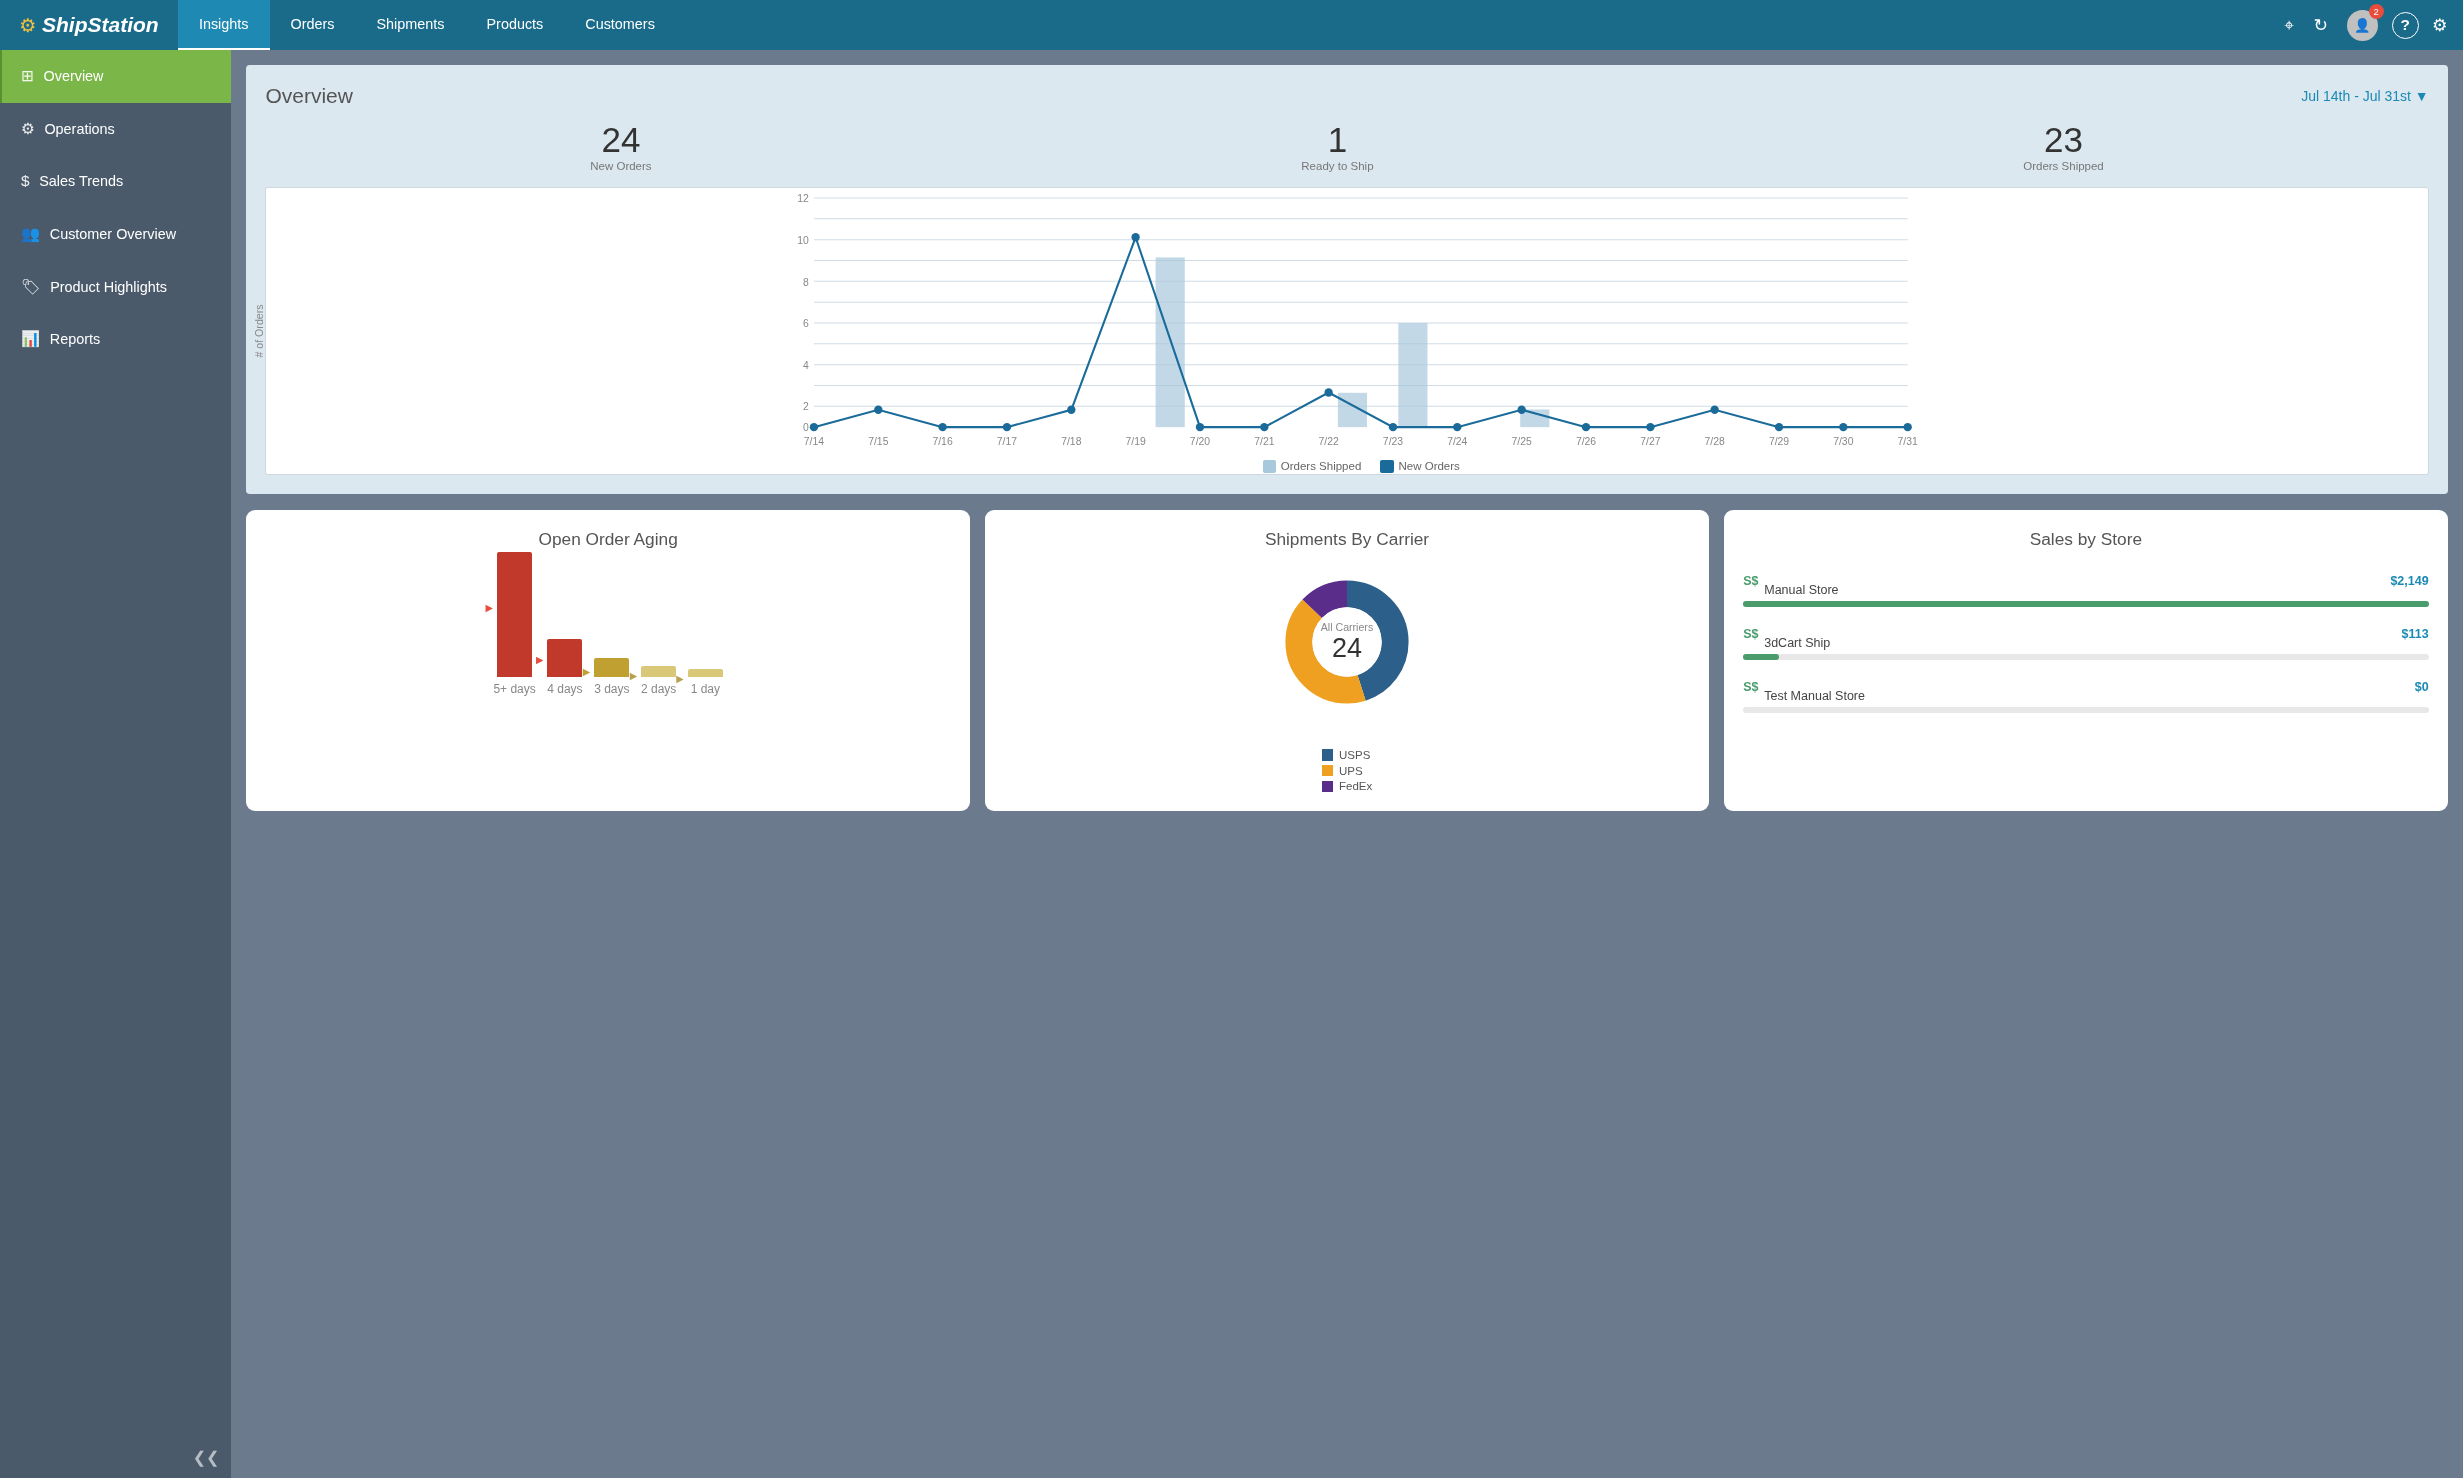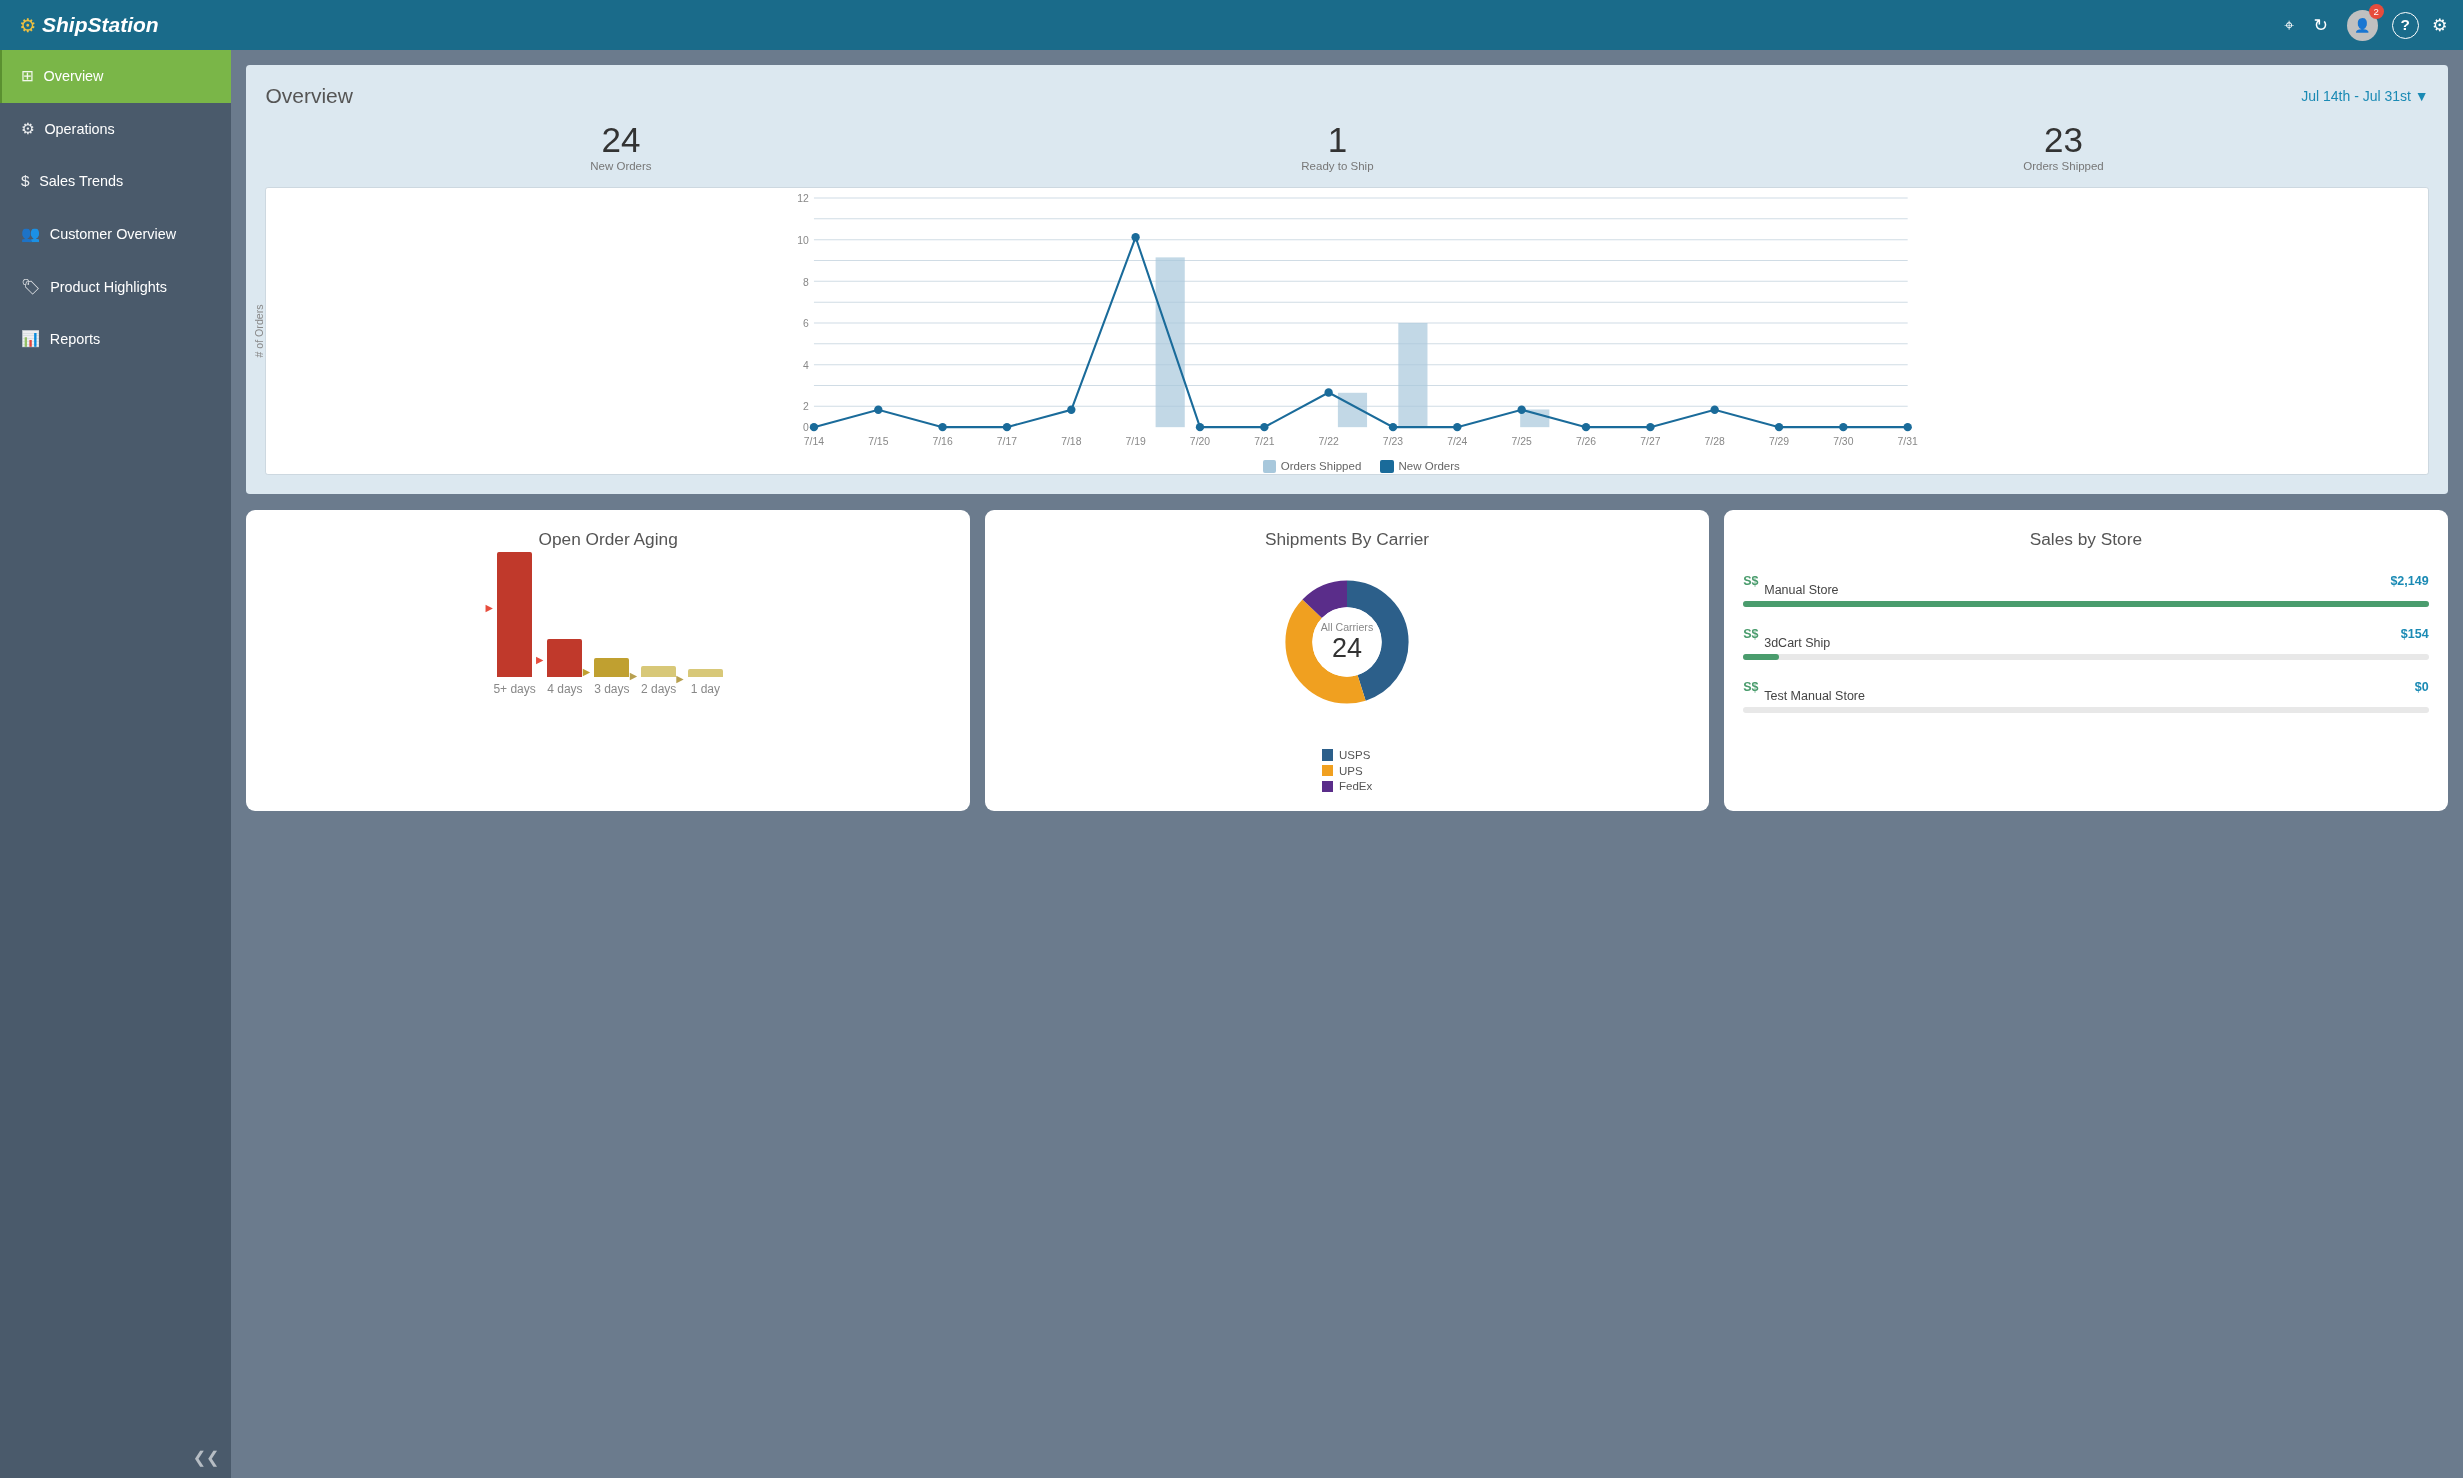--- a/index.html
+++ b/index.html
@@ -285,20 +285,27 @@
     .axis-label { font-size: 10px; fill: #888; }
     .y-tick { font-size: 10px; fill: #888; text-anchor: end; }
   </style>
 </head>
 <body>
 
 <nav class="top-nav">
   <div class="logo">
     <span class="logo-icon">⚙</span>
     <span class="logo-text">ShipStation</span>
+  </div>
+  <div class="nav-tabs">
+    <a class="nav-tab active">Insights</a>
+    <a class="nav-tab">Orders</a>
+    <a class="nav-tab">Shipments</a>
+    <a class="nav-tab">Products</a>
+    <a class="nav-tab">Customers</a>
   </div>
   <div class="nav-right">
     <div class="nav-icon-btn">⌖</div>
     <div class="nav-icon-btn">↻</div>
     <div class="nav-icon-btn" style="position:relative;">
       <div class="avatar-circle">👤</div>
       <div class="badge">2</div>
     </div>
     <div class="nav-icon-btn" style="font-weight:bold;font-size:15.4px;border:1.9px solid white;border-radius:50%;width:27px;height:27px;">?</div>
     <div class="nav-icon-btn">⚙</div>
@@ -574,21 +581,21 @@
               <div class="store-bar-fill" style="width:100%; background:#4a9c6d;"></div>
             </div>
           </div>
 
           <div class="store-item">
             <div class="store-row">
               <div class="store-name-group">
                 <span class="store-icon">S$</span>
                 <span class="store-name">3dCart Ship</span>
               </div>
-              <span class="store-amount">$154</span>
+              <span class="store-amount">$113</span>
             </div>
             <div class="store-bar-track">
               <div class="store-bar-fill" style="width:5.3%; background:#4a9c6d;"></div>
             </div>
           </div>
 
           <div class="store-item">
             <div class="store-row">
               <div class="store-name-group">
                 <span class="store-icon">S$</span>

